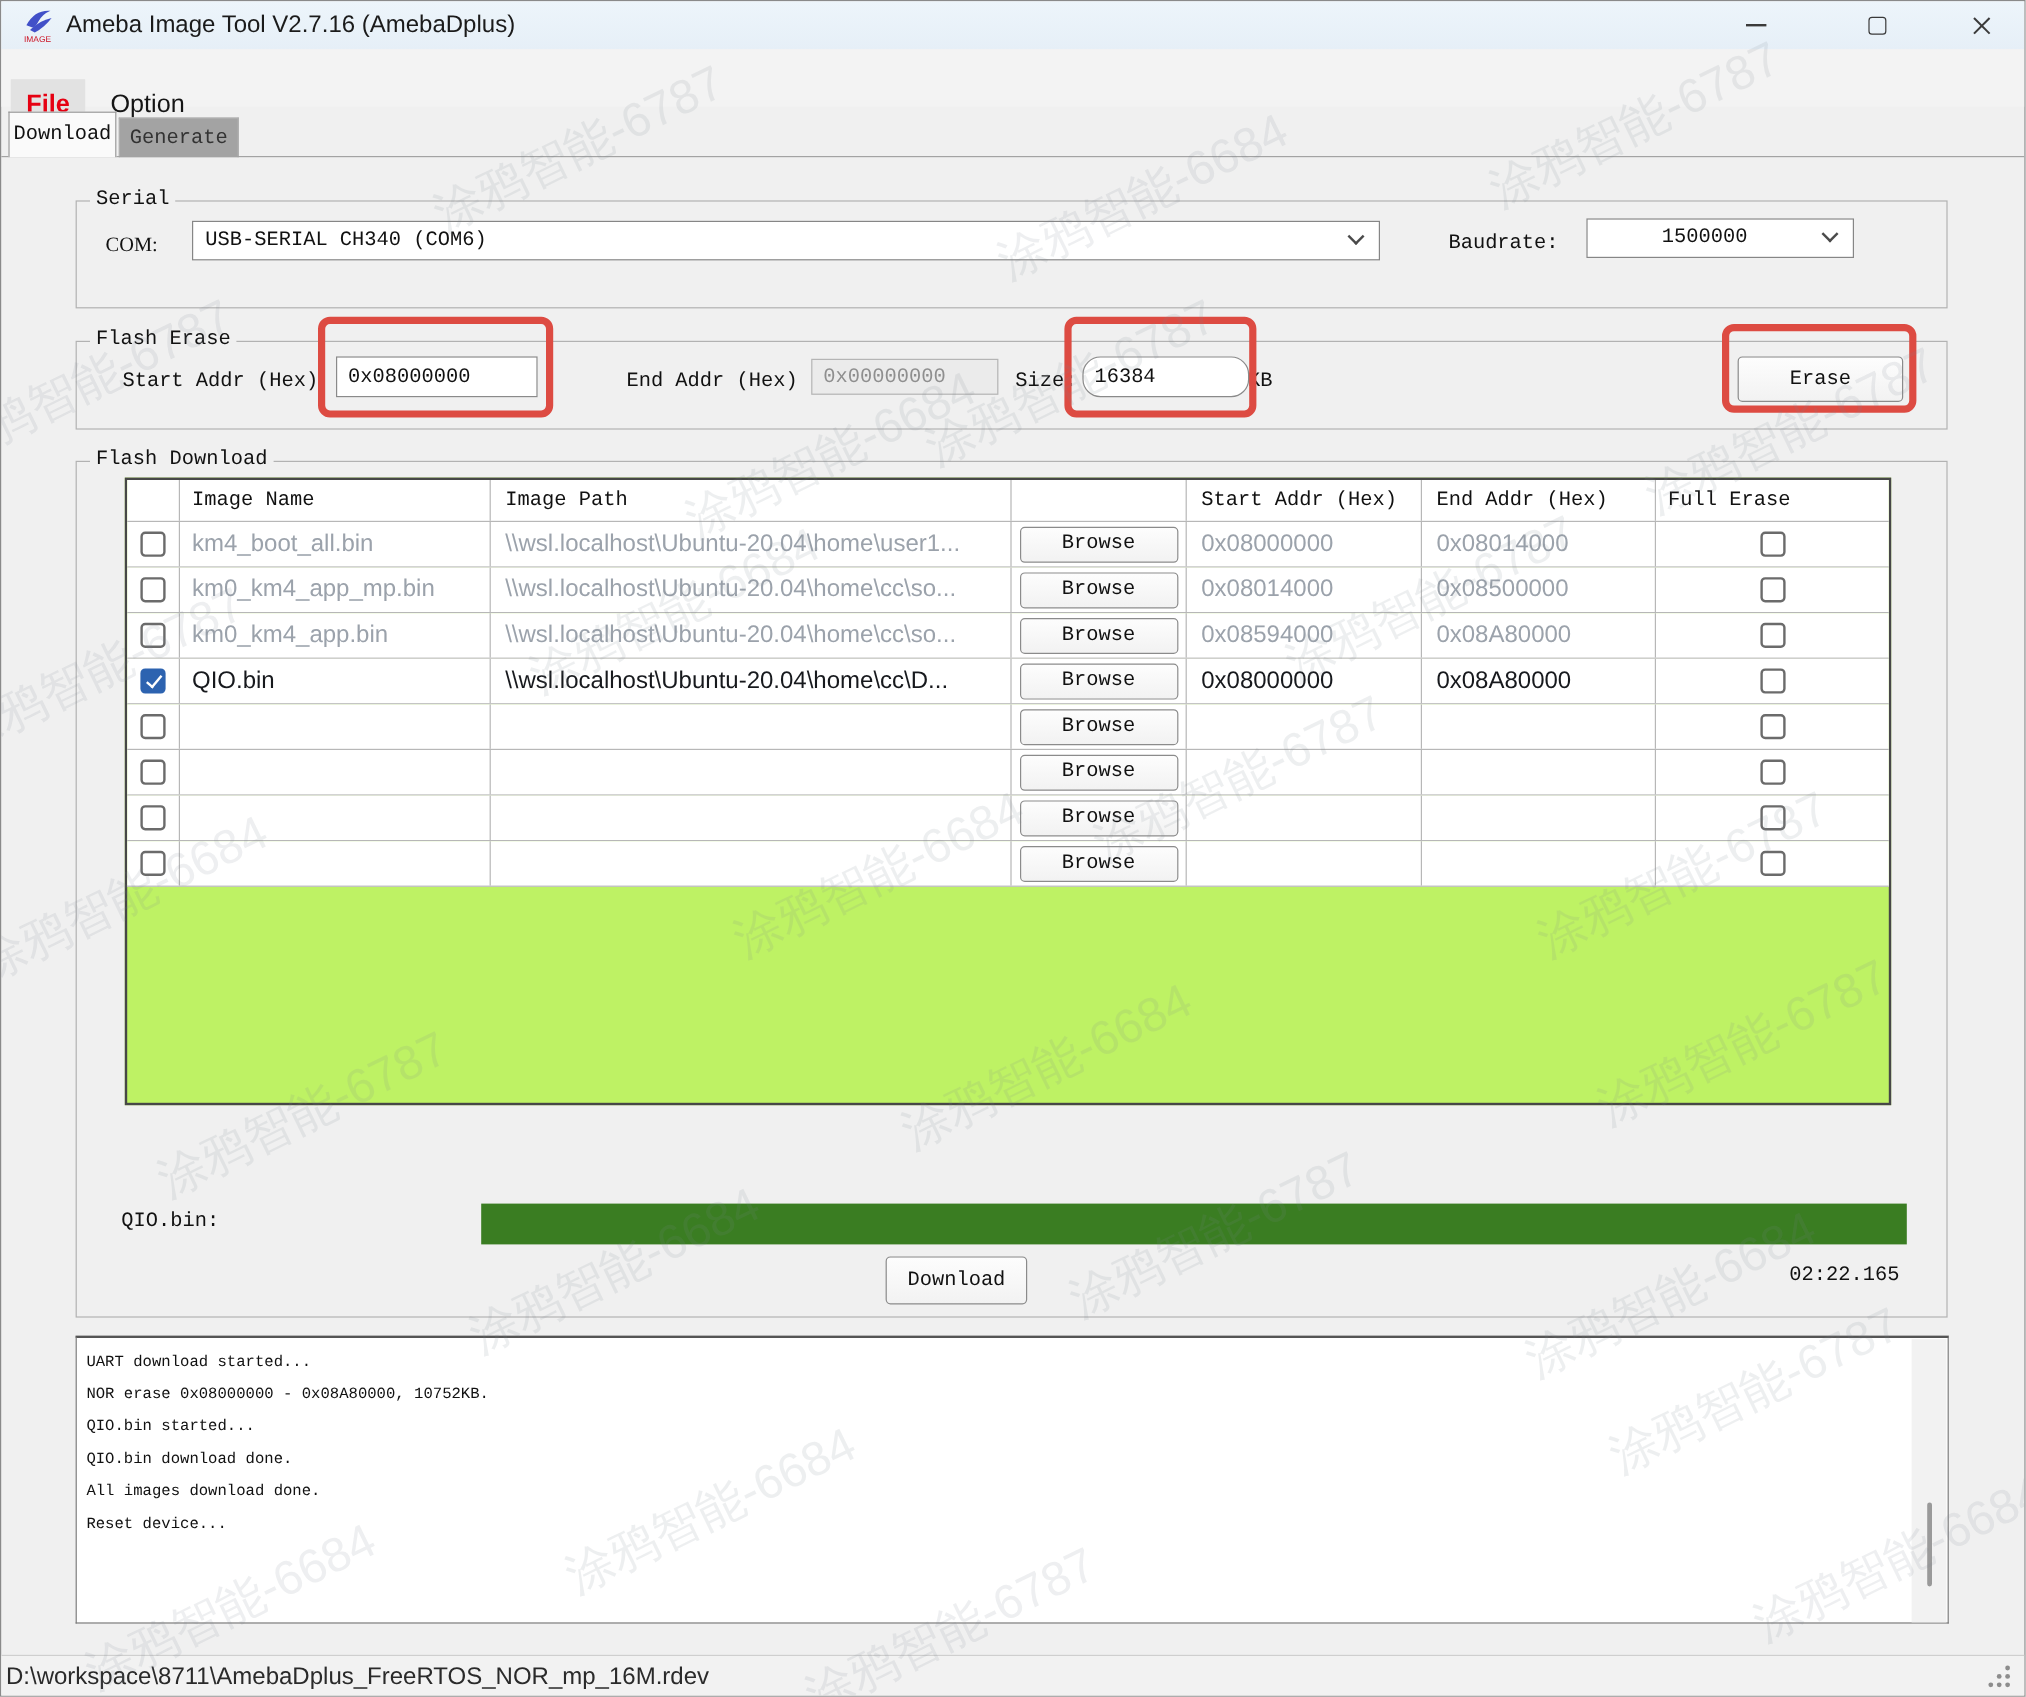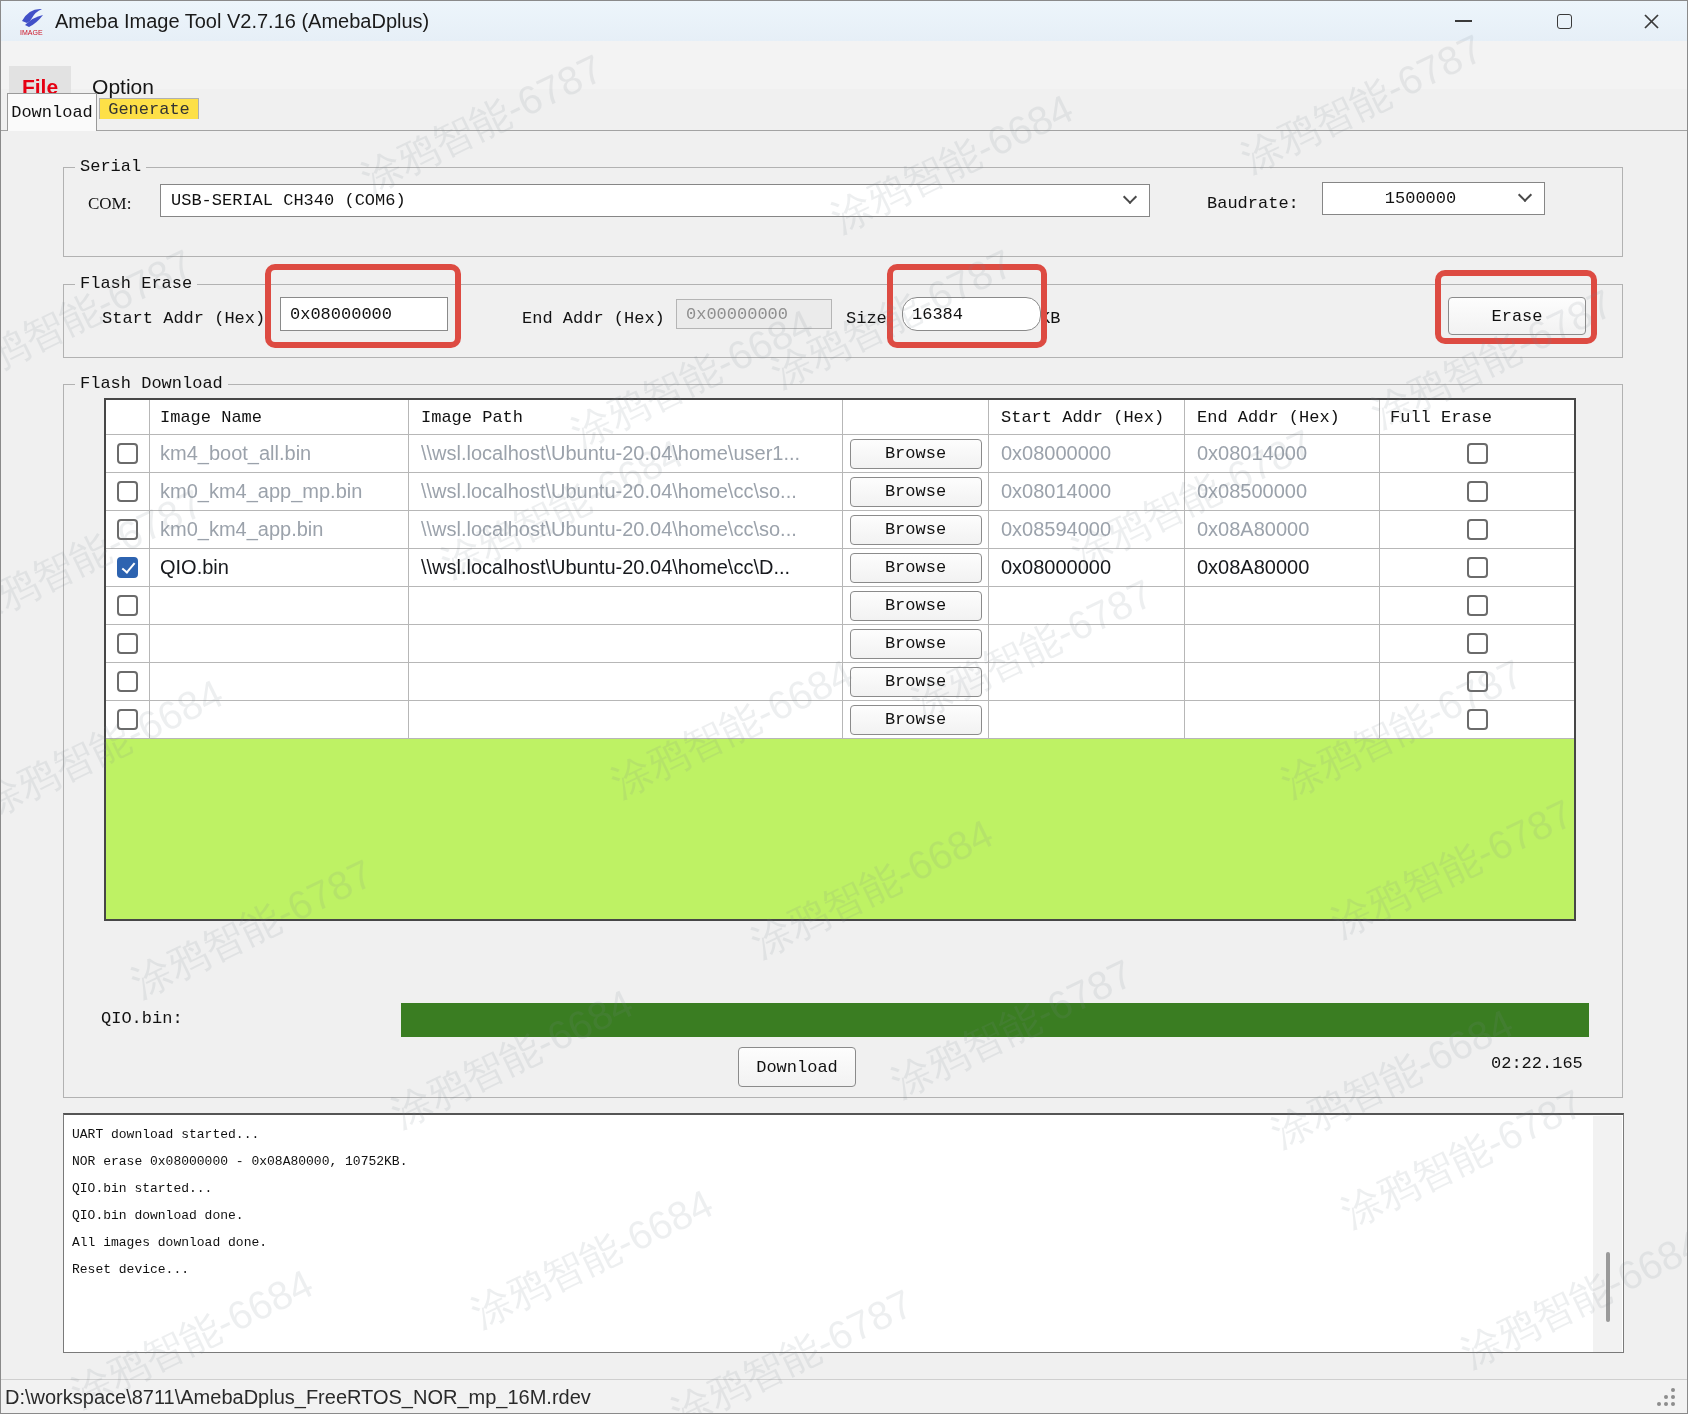--- a/index.html
+++ b/index.html
@@ -20,21 +20,21 @@
   
   .menubar{position:absolute;left:0;top:40px;width:100%;height:48px;background:#f3f3f3;}
   .menu-item{position:absolute;top:5px;height:42px;display:flex;align-items:center;justify-content:center;font-size:21px;margin-top:20px;}
   .menu-file{left:8px;width:62px;background:#e2e2e2;color:#e60012;font-weight:bold;}
   .menu-option{left:84px;width:76px;color:#151515;}
 
   
   .page-line{position:absolute;left:0;top:129px;width:100%;border-top:1px solid #a3a3a3;z-index:1;}
   .tab{display:flex;align-items:center;justify-content:center;font-family:"Liberation Mono","DejaVu Sans Mono",monospace;font-size:17px;color:#111;}
   .tab-download{position:absolute;left:6px;top:92px;width:90px;height:38px;background:#fafafa;border:1px solid #9a9a9a;border-bottom:none;z-index:3;}
-  .tab-generate{position:absolute;left:98px;top:97px;width:100px;height:21px;background:#fde047;border:1px solid #b0b0b0;border-bottom:none;z-index:0;color:#333;}
+  .tab-generate{position:absolute;left:98px;top:97px;width:100px;height:33px;background:#a3a3a3;border:1px solid #b0b0b0;border-bottom:none;z-index:0;color:#333;}
 
   
   .groupbox{position:absolute;border:1px solid #b2b2b2;}
   .gb-label{position:absolute;top:-11px;left:11px;background:#f0f0f0;padding:0 5px;font-size:17px;color:#111;white-space:nowrap;}
   .mlabel{position:absolute;font-size:17px;color:#111;white-space:nowrap;}
 
   .select{position:absolute;background:#fff;border:1px solid #868686;display:flex;align-items:center;
           padding:0 36px 0 10px;font-size:17px;color:#111;white-space:nowrap;}
   .chev{position:absolute;right:14px;top:50%;margin-top:-9px;width:10px;height:10px;
         border-right:2px solid #4a4a4a;border-bottom:2px solid #4a4a4a;transform:rotate(45deg);}

